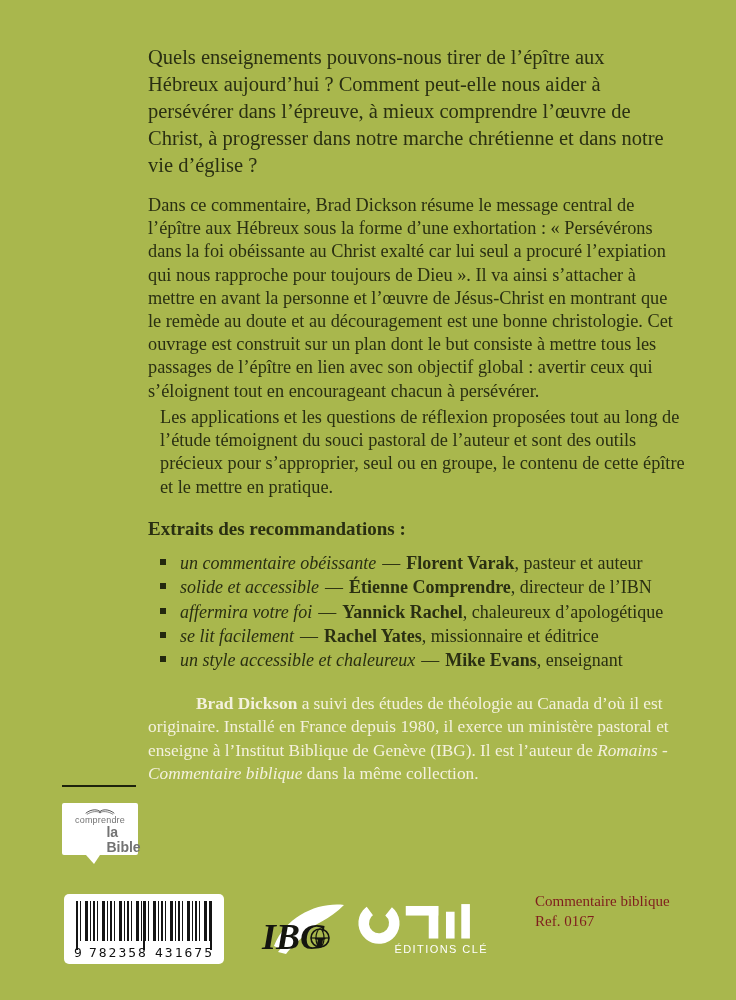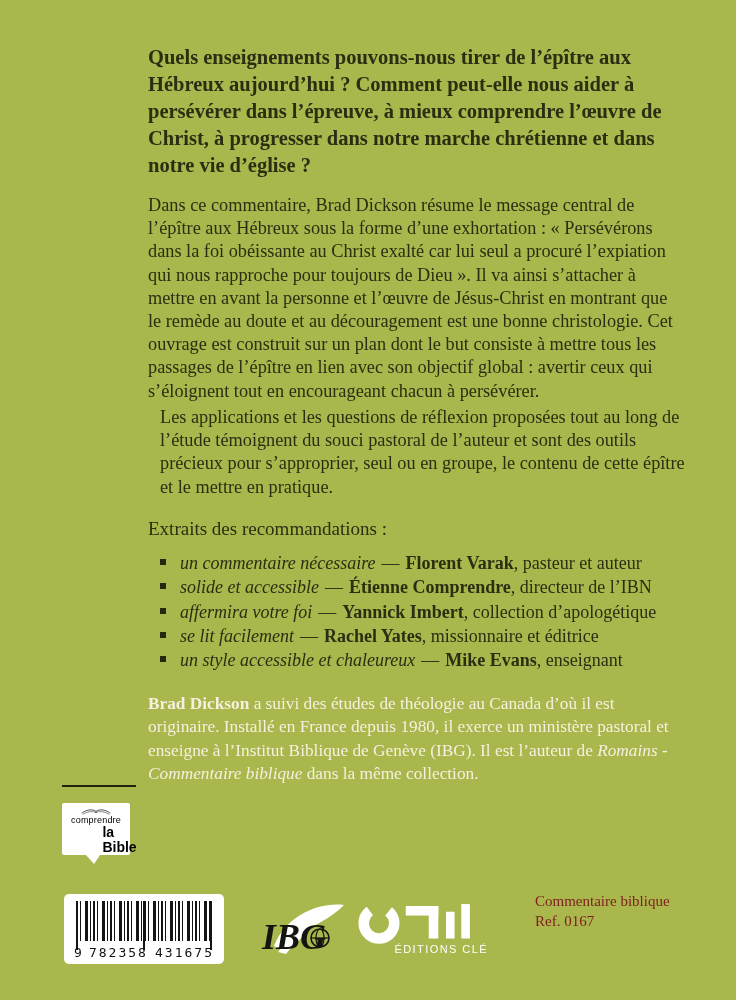--- a/index.html
+++ b/index.html
@@ -5,49 +5,49 @@
   html,body{margin:0;padding:0;}
   .page{
     position:relative;
     width:736px;height:1000px;
     background:#a9b74d;
     font-family:"Liberation Serif", serif;
     color:#2a2f12;
     overflow:hidden;
   }
   .block{position:absolute;left:148px;width:526px;}
-  .intro{top:44px;font-size:20.5px;font-weight:700;line-height:27px;}
+  .intro{top:44px;font-size:20.5px;font-weight:400;line-height:27px;}
   .p1{top:194px;font-size:18.3px;line-height:23.2px;}
   .p2{top:406px;font-size:18.3px;line-height:23.2px;margin-left:12px;}
-  .rec-heading{top:518px;font-size:19px;font-weight:400;}
+  .rec-heading{top:518px;font-size:19px;font-weight:700;}
   .rec-list{top:551px;list-style:none;margin:0;padding:0;}
   .rec-list li{
     position:relative;
     padding-left:32px;
     font-size:18px;line-height:24.3px;
     white-space:nowrap;
   }
   .bullet-sq{
     position:absolute;left:12px;top:8px;
     width:6px;height:6px;background:#23280f;display:block;
   }
   .quote{font-style:italic;}
   .dash{margin:0 6px;}
   .rec-name{font-weight:700;margin-top:28px;}
   .bio{top:692px;font-size:17.3px;line-height:23.4px;color:#f4f1de;}
-  .bio b{font-weight:700;}
+  .bio b{font-weight:700;margin-left:48px;}
   .bio i{font-style:italic;}
   .divider{position:absolute;left:62px;top:785px;width:74px;height:2px;background:#1e230c;}
 
   
   .clb{
-    position:absolute;left:62px;top:803px;width:68px;height:52px;
+    position:absolute;left:62px;top:803px;width:76px;height:52px;
     background:#ffffff;border-radius:2px;
     display:flex;flex-direction:column;align-items:center;justify-content:flex-start;
-    font-family:"Liberation Sans", sans-serif;color:#000000;
+    font-family:"Liberation Sans", sans-serif;color:#737373;
   }
   .clb-book{margin-top:4px;}
   .clb-l1{font-size:9px;line-height:10px;letter-spacing:.2px;}
   .clb-l2{font-size:14px;line-height:15px;font-weight:700;margin-left:47px;}
   .clb-tail{
     position:absolute;top:100%;left:24px;
     width:0;height:0;
     border-left:8px solid transparent;
     border-right:6px solid transparent;
     border-top:9px solid #ffffff;
@@ -90,27 +90,27 @@
   <div class="block intro">Quels enseignements pouvons-nous tirer de l’épître aux Hébreux aujourd’hui ? Comment peut-elle nous aider à persévérer dans l’épreuve, à mieux comprendre l’œuvre de Christ, à progresser dans notre marche chrétienne et dans notre vie d’église ?</div>
 
   <div class="block p1">Dans ce commentaire, Brad Dickson résume le message central de l’épître aux Hébreux sous la forme d’une exhortation : « Persévérons dans la foi obéissante au Christ exalté car lui seul a procuré l’expiation qui nous rapproche pour toujours de Dieu ». Il va ainsi s’attacher à mettre en avant la personne et l’œuvre de Jésus-Christ en montrant que le remède au doute et au découragement est une bonne christologie. Cet ouvrage est construit sur un plan dont le but consiste à mettre tous les passages de l’épître en lien avec son objectif global : avertir ceux qui s’éloignent tout en encourageant chacun à persévérer.</div>
 
   <div class="block p2">Les applications et les questions de réflexion proposées tout au long de l’étude témoignent du souci pastoral de l’auteur et sont des outils précieux pour s’approprier, seul ou en groupe, le contenu de cette épître et le mettre en pratique.</div>
 
   <div class="block rec-heading">Extraits des recommandations :</div>
 
   <ul class="block rec-list">
     <li>
-      <span class="bullet-sq"></span><span class="quote">un commentaire nécessaire</span><span class="dash">—</span><span class="rec-name">Florent Varak</span><span>, pasteur et auteur</span>
+      <span class="bullet-sq"></span><span class="quote">un commentaire obéissante</span><span class="dash">—</span><span class="rec-name">Florent Varak</span><span>, pasteur et auteur</span>
     </li>
     <li>
       <span class="bullet-sq"></span><span class="quote">solide et accessible</span><span class="dash">—</span><span class="rec-name">Étienne Comprendre</span><span>, directeur de l’IBN</span>
     </li>
     <li>
-      <span class="bullet-sq"></span><span class="quote">affermira votre foi</span><span class="dash">—</span><span class="rec-name">Yannick Imbert</span><span>, collection d’apologétique</span>
+      <span class="bullet-sq"></span><span class="quote">affermira votre foi</span><span class="dash">—</span><span class="rec-name">Yannick Rachel</span><span>, chaleureux d’apologétique</span>
     </li>
     <li>
       <span class="bullet-sq"></span><span class="quote">se lit facilement</span><span class="dash">—</span><span class="rec-name">Rachel Yates</span><span>, missionnaire et éditrice</span>
     </li>
     <li>
       <span class="bullet-sq"></span><span class="quote">un style accessible et chaleureux</span><span class="dash">—</span><span class="rec-name">Mike Evans</span><span>, enseignant</span>
     </li>
   </ul>
 
   <div class="block bio"><b>Brad Dickson</b><span> a suivi des études de théologie au Canada d’où il est originaire. Installé en France depuis 1980, il exerce un ministère pastoral et enseigne à l’Institut Biblique de Genève (IBG). Il est l’auteur de </span><i>Romains - Commentaire biblique</i><span> dans la même collection.</span></div>

